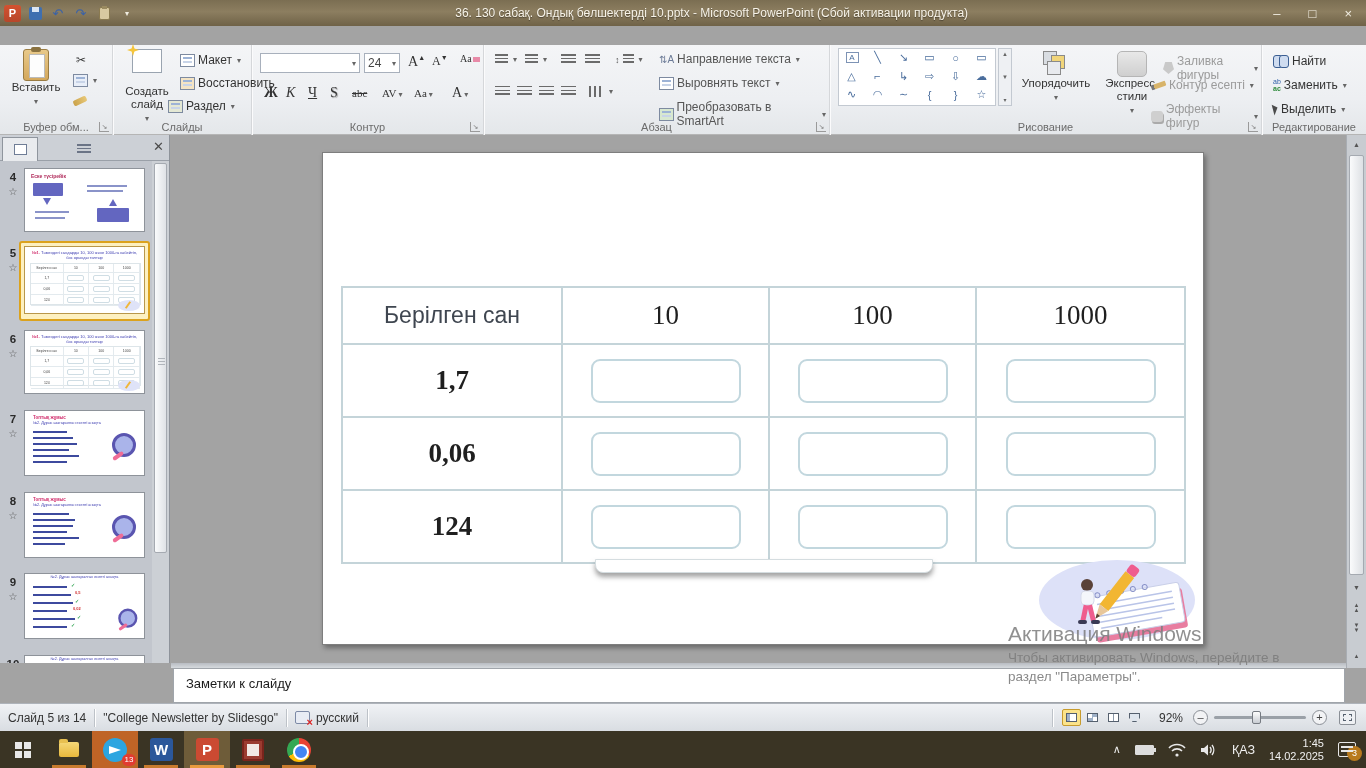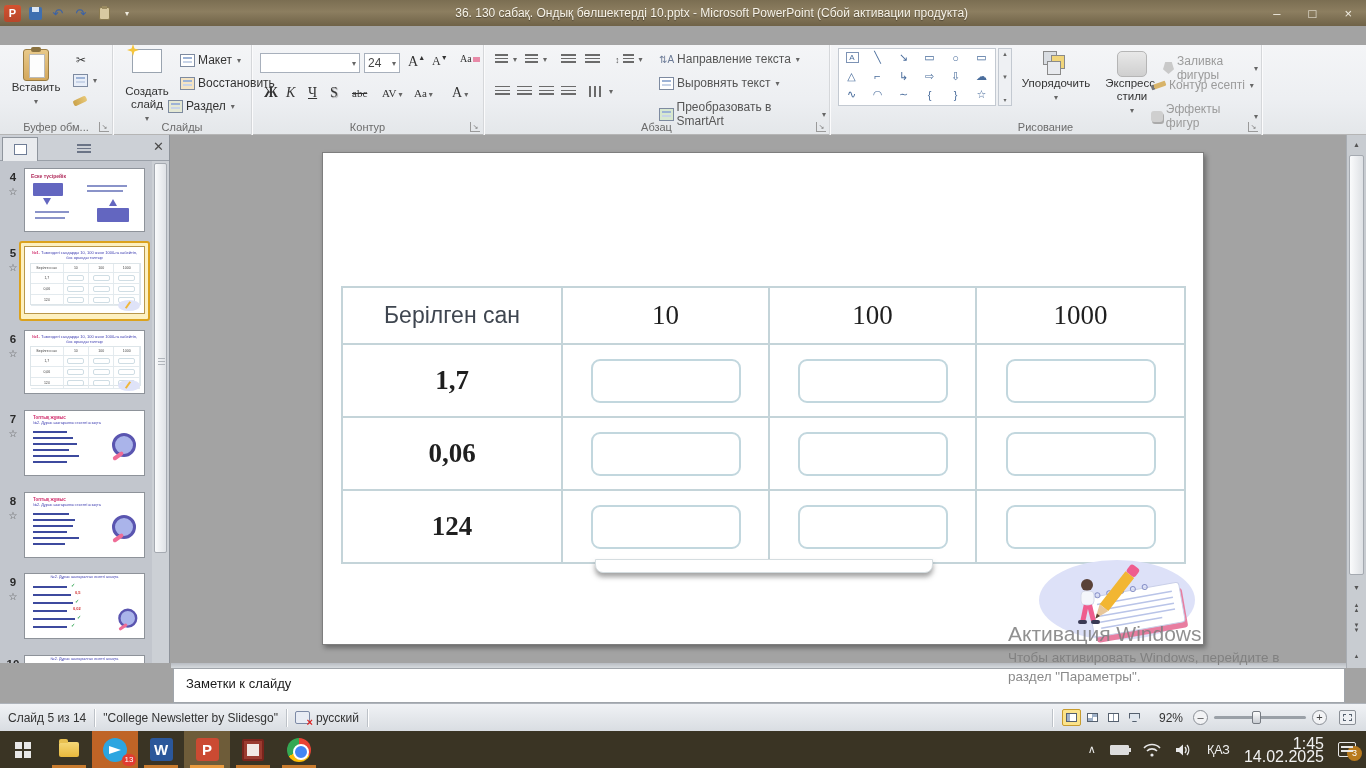--- a/index.html
+++ b/index.html
@@ -174,21 +174,21 @@
   .word-ico { width:23px; height:23px; background:#2b579a; border-radius:3px; color:#fff; font-weight:bold; font-size:15px; display:flex; align-items:center; justify-content:center; }
   .ppt-btn { background:#6e5c39; }
   .ppt-ico { width:23px; height:23px; background:#cb4a32; border-radius:3px; color:#fff; font-weight:bold; font-size:15px; display:flex; align-items:center; justify-content:center; }
   .pm-ico { width:22px; height:22px; background:#9b3b30; border:2px solid #7a241c; border-radius:2px; position:relative; }
   .pm-ico::after { content:""; position:absolute; inset:3px; background:#f2e8e4; }
   .chrome-ico { width:24px; height:24px; border-radius:50%; background:conic-gradient(#ea4335 0 33%,#fbbc05 0 66%,#34a853 0 100%); position:relative; }
   .chrome-ico::after { content:""; position:absolute; left:6px; top:6px; width:12px; height:12px; background:#4285f4; border:2px solid #fff; border-radius:50%; }
   .tray { margin-left:auto; display:flex; align-items:center; gap:14px; padding-right:10px; color:#ececec; }
   .batt { width:19px; height:10px; border:1px solid #ddd; border-radius:1px; position:relative; background:#ddd; }
   .batt::after { content:""; position:absolute; right:-3px; top:2px; width:2px; height:4px; background:#ddd; }
-  .clock { text-align:right; font-size:16px; line-height:13px; color:#f0f0f0; }
+  .clock { text-align:right; font-size:11px; line-height:13px; color:#f0f0f0; }
   .notif { position:relative; width:18px; height:15px; border:1px solid #e8e8e8; border-radius:2px; }
   .notif::after { content:""; position:absolute; left:2px; top:3px; right:2px; height:1.5px; background:#e8e8e8; box-shadow:0 4px 0 #e8e8e8; }
   .notif-badge { position:absolute; right:-7px; bottom:-5px; width:15px; height:15px; background:#b87a1e; border-radius:50%; color:#fff; font-size:9px; line-height:15px; text-align:center; }
   .lang { font-size:12.5px; color:#f0f0f0; }
 </style>
 </head>
 <body>
 
 <div id="root">
 
@@ -373,20 +373,35 @@
           <span>Контур есепті</span>
       </div>
       <div class="rbtn dd disabled" style="left:318px;top:56px;">
         <span class="fx-ico"></span>
           <span>Эффекты фигур</span>
       </div>
       <div class="rlabel">Рисование</div>
       <div class="launcher">↘</div>
     </div>
 
+    <div class="rgroup" style="left:1262px;width:104px;border-right:none;">
+      <div class="rbtn" style="left:8px;top:8px;">
+        <span class="binoc"></span>
+          <span>Найти</span>
+      </div>
+      <div class="rbtn dd" style="left:8px;top:32px;">
+        <span class="replace-ico">ab<br><b>ac</b></span>
+          <span>Заменить</span>
+      </div>
+      <div class="rbtn dd" style="left:8px;top:56px;">
+        <span class="cursor-ico"></span>
+          <span>Выделить</span>
+      </div>
+      <div class="rlabel">Редактирование</div>
+    </div>
   </div>
 
   <div class="panel">
     <div class="panel-tabs">
       <div class="ptab ptab-active" style="left:2px;">
           <span class="ptab-slide-ico"></span>
         </div>
       <div class="ptab" style="left:66px;">
           <span class="ptab-outline-ico"></span>
         </div>

